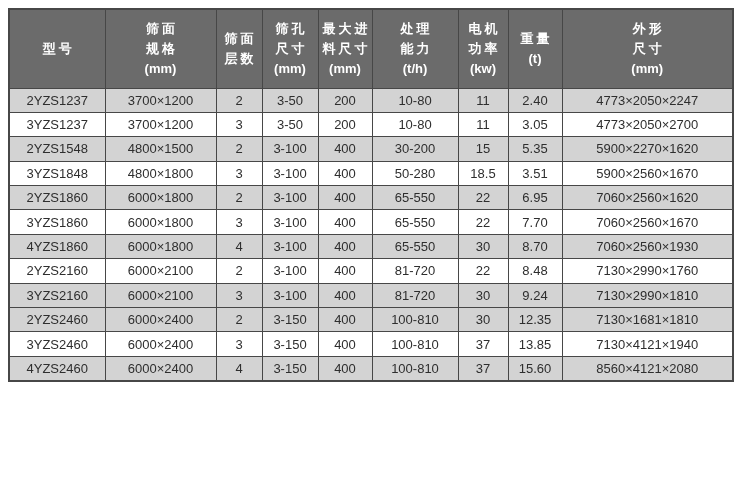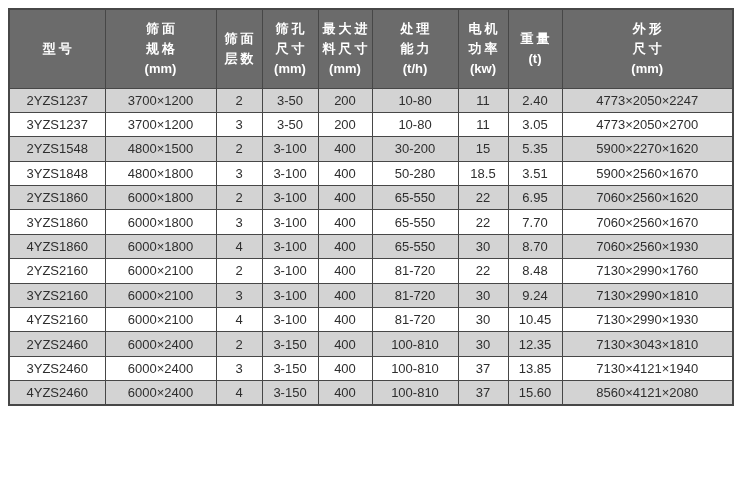--- a/index.html
+++ b/index.html
@@ -209,41 +209,30 @@
           <td>3YZS2160</td>
           <td>6000×2100</td>
           <td>3</td>
           <td>3-100</td>
           <td>400</td>
           <td>81-720</td>
           <td>30</td>
           <td>9.24</td>
           <td>7130×2990×1810</td>
         </tr>
-        <tr>
-          <td>4YZS2160</td>
-          <td>6000×2100</td>
-          <td>4</td>
-          <td>3-100</td>
-          <td>400</td>
-          <td>81-720</td>
-          <td>30</td>
-          <td>10.45</td>
-          <td>7130×2990×1930</td>
-        </tr>
         <tr class="alt">
           <td>2YZS2460</td>
           <td>6000×2400</td>
           <td>2</td>
           <td>3-150</td>
           <td>400</td>
           <td>100-810</td>
           <td>30</td>
           <td>12.35</td>
-          <td>7130×3043×1810</td>
+          <td>7130×1681×1810</td>
         </tr>
         <tr>
           <td>3YZS2460</td>
           <td>6000×2400</td>
           <td>3</td>
           <td>3-150</td>
           <td>400</td>
           <td>100-810</td>
           <td>37</td>
           <td>13.85</td>

